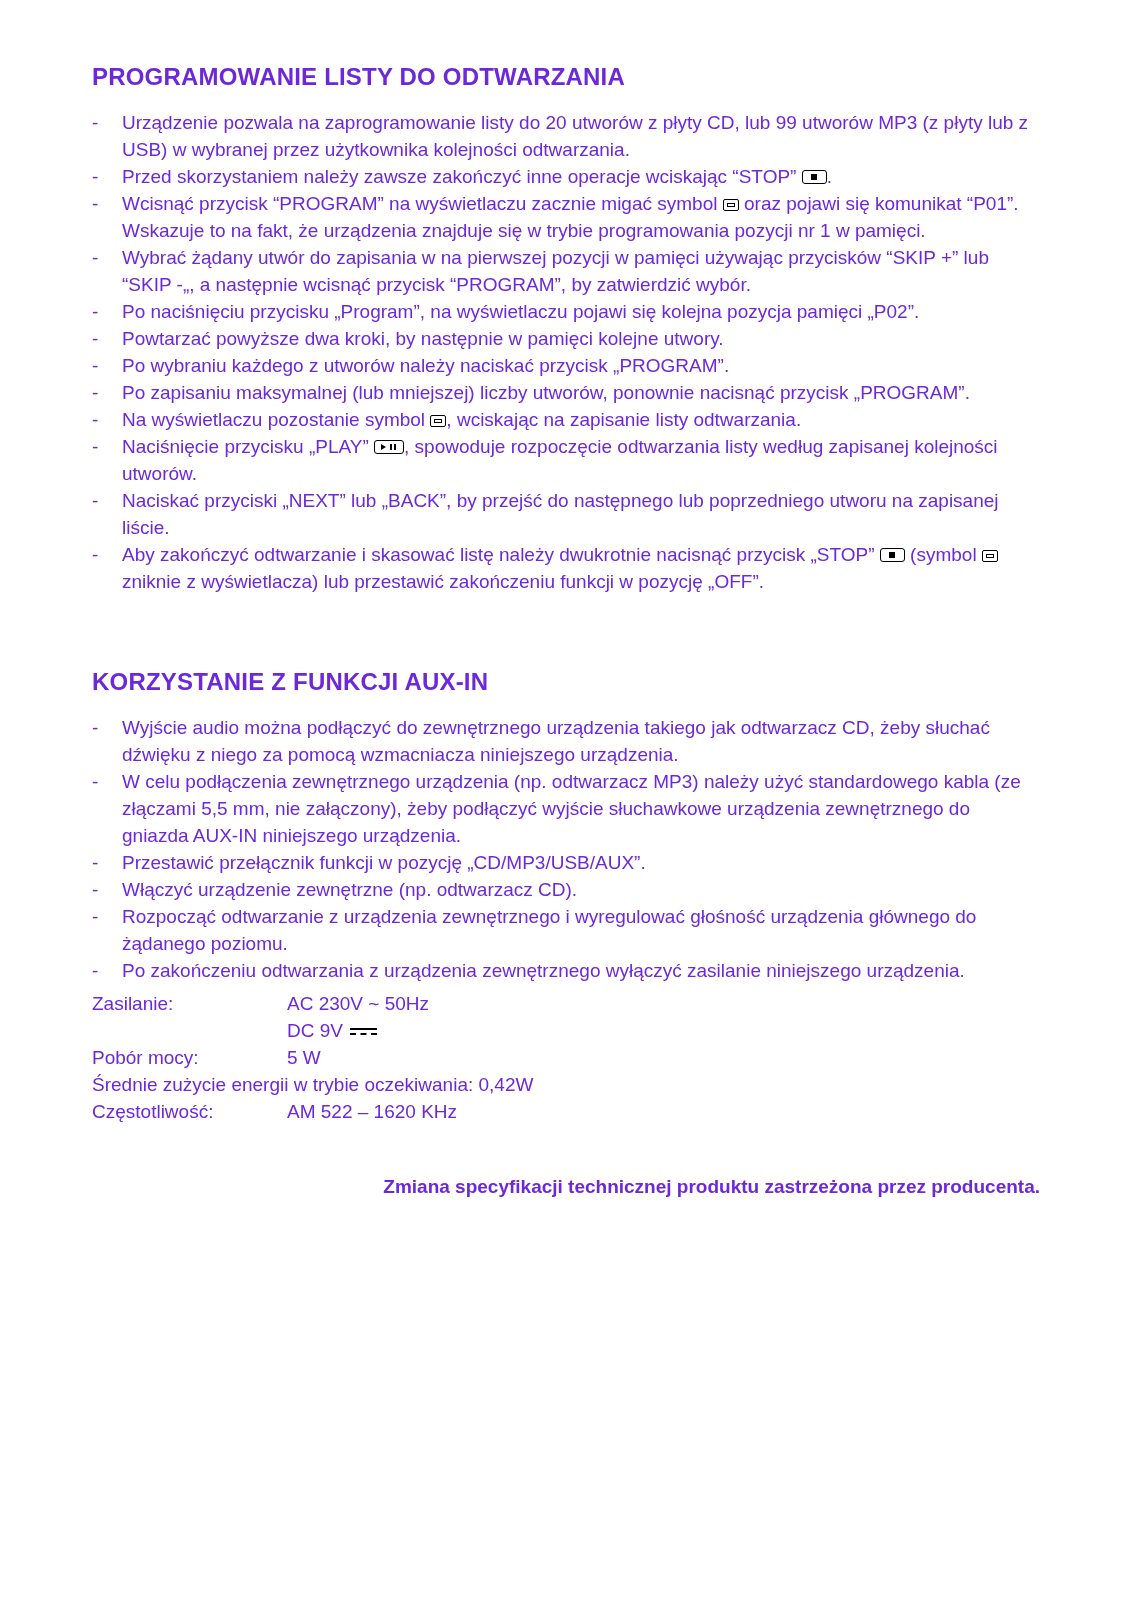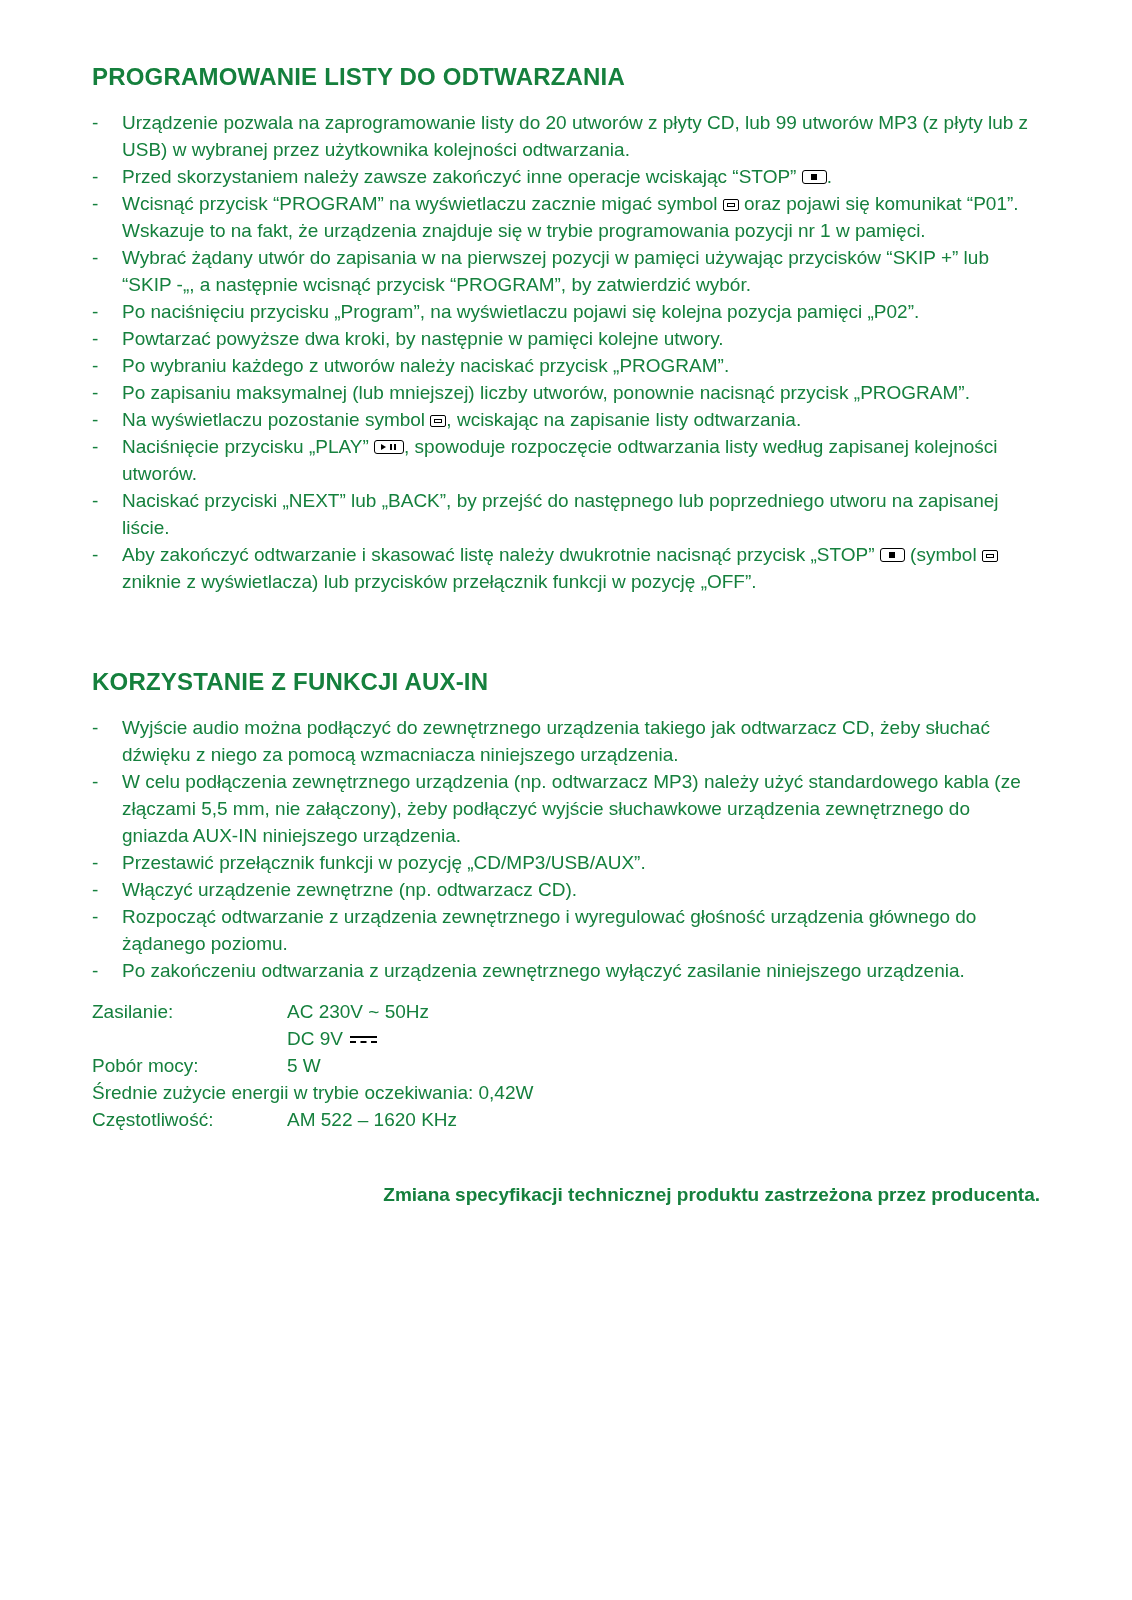--- a/index.html
+++ b/index.html
@@ -6,21 +6,21 @@
     margin: 0;
     padding: 0;
     background: #ffffff;
   }
   .page {
     width: 1132px;
     height: 1332px;
     box-sizing: border-box;
     padding: 62px 92px 0 92px;
     background: #ffffff;
-    color: #15803d;
+    color: #6d28d9;
     font-family: "Liberation Sans", "DejaVu Sans", sans-serif;
     font-size: 19px;
     line-height: 27px;
     position: relative;
   }
   h1.section-title {
     font-size: 24px;
     line-height: 29px;
     font-weight: bold;
     margin: 0 0 18px 0;
@@ -107,21 +107,21 @@
     border-top: 2px solid #000;
   }
   .dc-symbol::after {
     content: "";
     position: absolute;
     left: 0; right: 0; top: 6px;
     border-top: 2px dashed #000;
   }
 
   
-  .spec-rows { margin-top: 14px; }
+  .spec-rows { margin-top: 6px; }
   .spec-row { display: flex; }
   .spec-label { flex: 0 0 195px; width: 195px; }
   .spec-value { flex: 1; }
   .standby-line { margin: 0; }
   .note {
     font-weight: bold;
     margin: 48px 0 0 0;
     text-align: right;
   }
   .footer {
@@ -189,21 +189,21 @@
           <span>Naciśnięcie przycisku „PLAY” </span><span class="icon-btn icon-play"></span><span>, spowoduje rozpoczęcie odtwarzania listy według zapisanej kolejności utworów.</span>
         </div>
       </li>
       <li>
         <span class="marker">-</span>
         <div class="li-text">Naciskać przyciski „NEXT” lub „BACK”, by przejść do następnego lub poprzedniego utworu na zapisanej liście.</div>
       </li>
       <li>
         <span class="marker">-</span>
         <div class="li-text">
-          <span>Aby zakończyć odtwarzanie i skasować listę należy dwukrotnie nacisnąć przycisk „STOP” </span><span class="icon-btn icon-stop"></span><span> (symbol </span><span class="icon-prog"></span><span> zniknie z wyświetlacza) lub przycisków przełącznik funkcji w pozycję „OFF”.</span>
+          <span>Aby zakończyć odtwarzanie i skasować listę należy dwukrotnie nacisnąć przycisk „STOP” </span><span class="icon-btn icon-stop"></span><span> (symbol </span><span class="icon-prog"></span><span> zniknie z wyświetlacza) lub przestawić zakończeniu funkcji w pozycję „OFF”.</span>
         </div>
       </li>
     </ul>
   </div>
 
   <div class="sec2">
     <h1 class="section-title">KORZYSTANIE Z FUNKCJI AUX-IN</h1>
     <ul class="dash-list">
       <li>
         <span class="marker">-</span>

